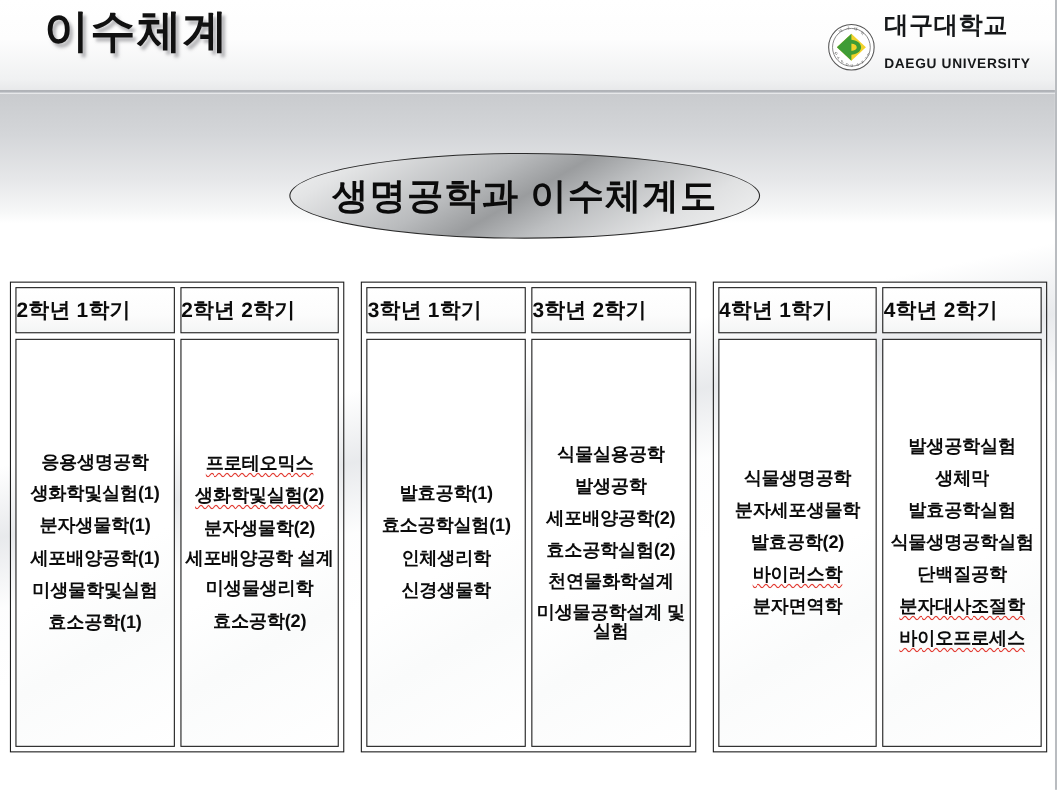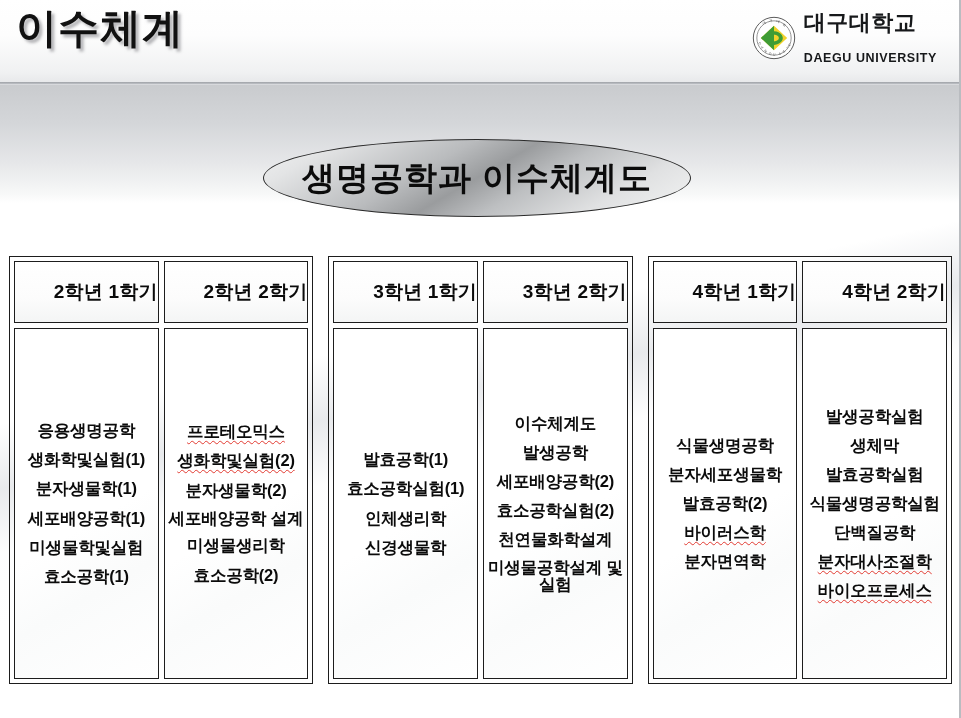--- a/index.html
+++ b/index.html
@@ -35,31 +35,31 @@
     background: linear-gradient(to bottom, #9ea1a6 0%, #b9bcc1 55%, #e9eaec 100%);
     z-index: 6;
   }
   #header-underband {
     position: absolute; left: 0; top: 85px; width: 961px; height: 118px;
     background: linear-gradient(to bottom, #c9cbce 0%, #d4d6d9 32%, #e6e7e9 66%, #f7f8f8 92%, #ffffff 100%);
     z-index: 4;
   }
 
   #slide-title {
-    position: absolute; left: 16px; top: 8px;
+    position: absolute; left: 40px; top: 8px;
     font-size: 41px; font-weight: bold; color: #111111;
     letter-spacing: 1px; line-height: 1;
     text-shadow: 3px 3px 3px rgba(120,120,125,0.55);
     z-index: 7; white-space: nowrap;
   }
 
   
   #logo-block {
     position: absolute; right: 22px; top: 12px;
-    display: flex; align-items: center; gap: 8px;
+    display: flex; align-items: flex-end; gap: 8px;
     z-index: 7;
   }
   #logo-emblem { width: 44px; height: 44px; flex: 0 0 44px; }
   #logo-text { display: flex; flex-direction: column; line-height: 1; }
   #logo-kr {
     font-size: 22px; font-weight: bold; color: #16181a;
     letter-spacing: 0.5px;
   }
   #logo-en {
     font-size: 12.5px; font-weight: bold; color: #16181a;
@@ -100,22 +100,22 @@
   }
   .semester-col {
     flex: 1 1 0;
     display: flex; flex-direction: column;
     gap: 5px;
     min-width: 0;
   }
   .sem-header {
     border: 1.6px solid #1d1d1d;
     background: linear-gradient(to bottom, #ffffff 0%, #fcfcfc 60%, #f4f5f5 100%);
-    height: 62px;
-    display: flex; align-items: center; justify-content: flex-end;
+    height: 42px;
+    display: flex; align-items: center; justify-content: flex-start;
   }
   .sem-header-label {
     font-size: 19px; font-weight: bold; color: #0b0b0b;
     white-space: nowrap; letter-spacing: 0.2px;
   }
   .sem-body {
     border: 1.6px solid #1d1d1d;
     background: linear-gradient(150deg, #ffffff 0%, #ffffff 55%, #fafbfb 72%, #ffffff 100%);
     flex: 1 1 auto;
     display: flex; flex-direction: column;
@@ -221,21 +221,21 @@
           <div class="course">효소공학실험(1)</div>
           <div class="course">인체생리학</div>
           <div class="course">신경생물학</div>
         </div>
       </div>
       <div class="semester-col">
         <div class="sem-header">
           <span class="sem-header-label">3학년  2학기</span>
         </div>
         <div class="sem-body">
-          <div class="course">이수체계도</div>
+          <div class="course">식물실용공학</div>
           <div class="course">발생공학</div>
           <div class="course">세포배양공학(2)</div>
           <div class="course">효소공학실험(2)</div>
           <div class="course">천연물화학설계</div>
           <div class="course two-line">미생물공학설계 및  실험</div>
         </div>
       </div>
     </div>
     <div class="year-group">
       <div class="semester-col">

